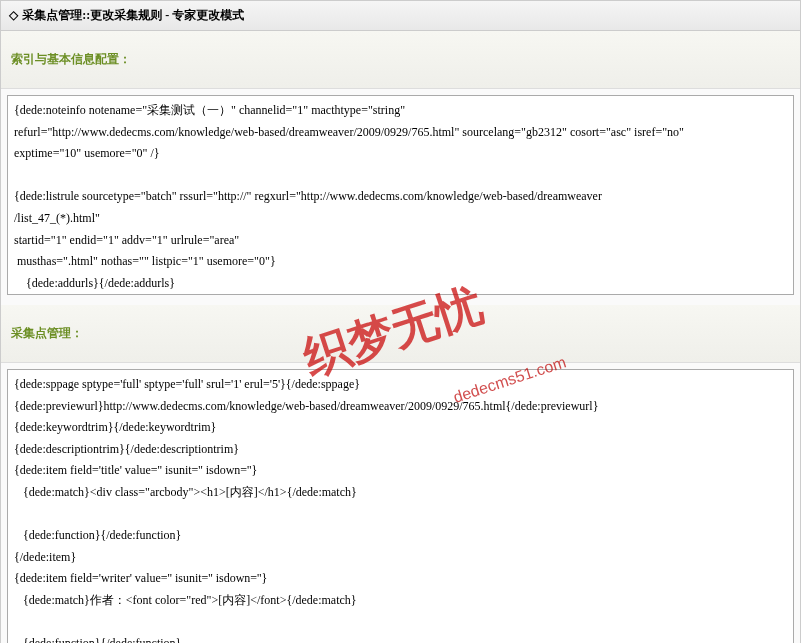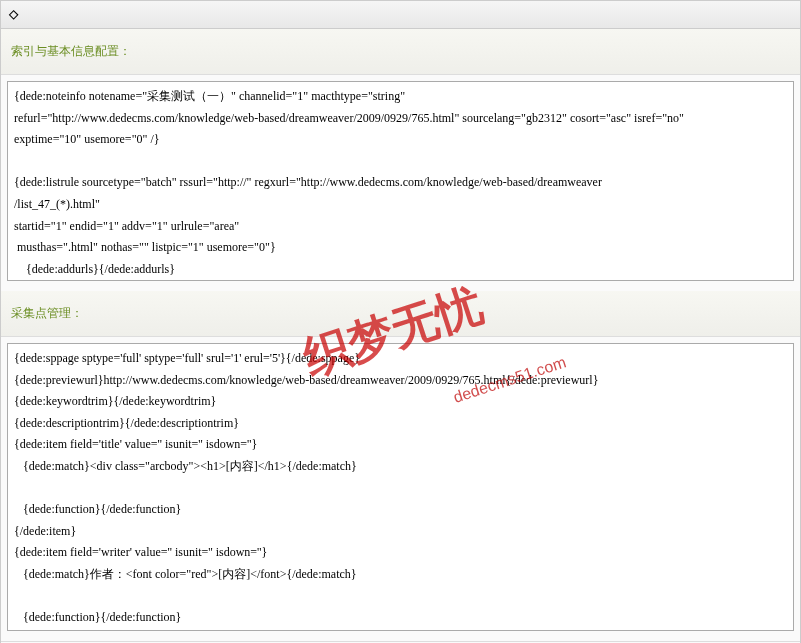--- a/index.html
+++ b/index.html
@@ -1,40 +1,41 @@
 <!DOCTYPE html>
 <html><head>
 <meta charset="utf-8">
 <style>
 *{box-sizing:border-box;margin:0;padding:0}
 body{font-family:SimSun,"宋体",serif;font-size:12px;background:#fff;width:801px}
 .container{border:1px solid #ccc}
 .header{background:linear-gradient(#f5f5f5,#e8e8e8);border-bottom:1px solid #ccc;padding:6px 8px;font-weight:bold;display:flex;align-items:center}
 .diamond{display:inline-block;margin-right:4px}
-.section-title{background:linear-gradient(#f7f7f2,#efefea);border-bottom:1px solid #ddd;padding:14px 10px;color:#6b8e23;font-weight:normal}
+.section-title{background:linear-gradient(#f7f7f2,#efefea);border-bottom:1px solid #ddd;padding:20px 10px;color:#6b8e23;font-weight:bold}
 .textarea-wrap{padding:6px;background:#fafafa}
 textarea{width:100%;border:1px solid #aaa;font-family:SimSun,"宋体",serif;font-size:12px;padding:4px 6px;line-height:1.8;resize:none;background:#fff;overflow-y:scroll}
 .ta1{height:200px}
 .ta2{height:288px}
 .button-bar{padding:8px 10px;background:#fafafa;border-top:1px solid #ddd;display:flex;gap:30px}
 .btn{padding:4px 20px;border:1px solid #999;background:linear-gradient(#fff,#e6e6e6);cursor:pointer;font-family:inherit;font-size:12px}
 .watermark{position:absolute;font-size:46px;color:rgba(200,0,0,0.7);font-weight:bold;font-family:"STKaiti","楷体",serif;transform:rotate(-18deg);pointer-events:none;z-index:10}
 .wm1{left:300px;top:300px}
 .wm-sub{position:absolute;color:rgba(190,0,0,0.7);font-family:Arial;font-size:16px;transform:rotate(-18deg);pointer-events:none;z-index:10}
 .wm2{left:450px;top:370px}
 .wm-bg{position:absolute;left:400px;top:320px;font-size:34px;color:#e8e8e8;font-weight:bold;font-family:Arial;letter-spacing:5px;pointer-events:none;z-index:5}
 .rel{position:relative}
 </style>
 </head>
 <body>
 
 <div class="container rel">
 
   <div class="header">
     <span class="diamond">◇</span>
+    <span>采集点管理::更改采集规则 - 专家更改模式</span>
   </div>
 
   <div class="section-title">索引与基本信息配置：</div>
   <div class="textarea-wrap">
     <textarea class="ta1" spellcheck="false" style="">{dede:noteinfo notename="采集测试（一）" channelid="1" macthtype="string"
 refurl="http://www.dedecms.com/knowledge/web-based/dreamweaver/2009/0929/765.html" sourcelang="gb2312" cosort="asc" isref="no"
 exptime="10" usemore="0" /}
 
 {dede:listrule sourcetype="batch" rssurl="http://" regxurl="http://www.dedecms.com/knowledge/web-based/dreamweaver
 /list_47_(*).html"

